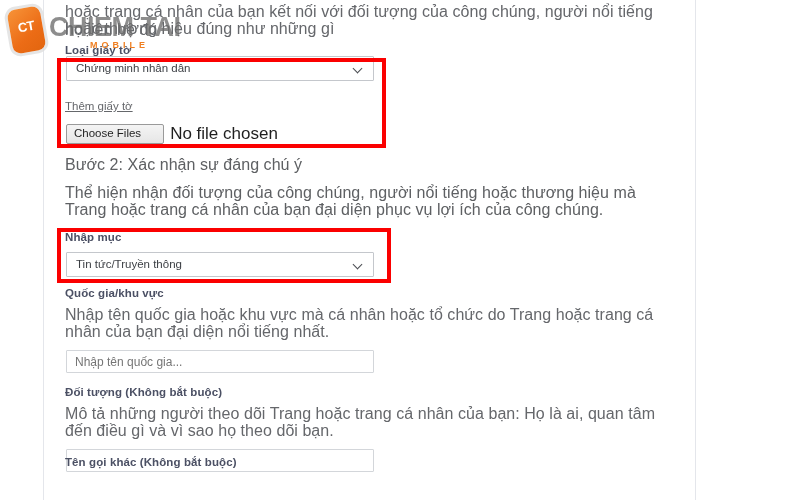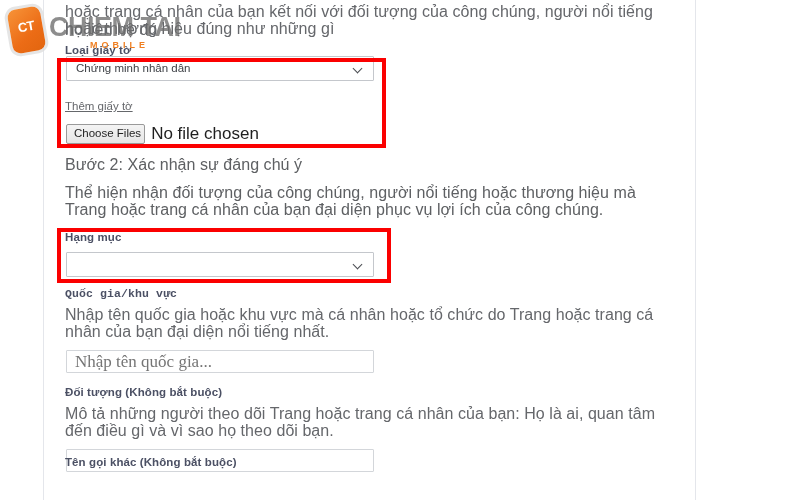--- a/index.html
+++ b/index.html
@@ -106,40 +106,40 @@
     border-bottom: 1.6px solid #4a4d52;
     transform: rotate(45deg);
   }
 
   .text-input {
     width: 308px;
     height: 23px;
     border: 1px solid #d3d6da;
     background: #ffffff;
     box-sizing: border-box;
-    font-size: 17px;
+    font-size: 12px;
     color: #8a8d91;
     padding: 0 8px;
     line-height: 21px;
-    font-family: Liberation Serif, serif;
+    font-family: Liberation Sans, sans-serif;
     border-radius: 1px;
   }
 
   .file-row {
     display: flex;
     align-items: center;
     gap: 6px;
   }
   .file-btn {
     display: inline-block;
     border: 1px solid #9a9a9a;
     background: linear-gradient(#f4f4f4, #e6e6e6);
     color: #1f1f1f;
     font-size: 11.5px;
-    padding: 2px 3px 3px 7px;
+    padding: 2px 22px 3px 7px;
     border-radius: 2px;
     line-height: 13px;
     font-family: "Liberation Sans", "DejaVu Sans", sans-serif;
   }
   .file-status {
     font-size: 17px;
     color: #1f1f1f;
   }
 
   
@@ -234,27 +234,28 @@
 
     <div class="abs file-row" style="left:1px; top:124px;">
       <span class="file-btn">Choose Files</span>
       <span class="file-status">No file chosen</span>
     </div>
 
     <p class="abs para body-dark" style="left:0; top:156px; width:500px;">Bước 2: Xác nhận sự đáng chú ý</p>
 
     <p class="abs para body-dark" style="left:0; top:184px; width:597px;">Thể hiện nhận đối tượng của công chúng, người nổi tiếng hoặc thương hiệu mà Trang hoặc trang cá nhân của bạn đại diện phục vụ lợi ích của công chúng.</p>
 
-    <p class="abs field-label" style="left:0; top:231px;">Hạng mục</p>
+    <p class="abs field-label" style="left:0; top:231px;">Nhập mục</p>
 
     <div class="abs select-box" style="left:1px; top:252px;">
+      <span class="sel-text">Tin tức/Truyền thông</span>
       <span class="chev"></span>
     </div>
 
-    <p class="abs field-label" style="left:0; top:287px;font-family:Liberation Mono, monospace;">Quốc gia/khu vực</p>
+    <p class="abs field-label" style="left:0; top:287px;">Quốc gia/khu vực</p>
 
     <p class="abs para" style="left:0; top:306px; width:597px;">Nhập tên quốc gia hoặc khu vực mà cá nhân hoặc tổ chức do Trang hoặc trang cá nhân của bạn đại diện nổi tiếng nhất.</p>
 
     <input class="abs text-input" type="text" style="left: 1px; top: 350px;" placeholder="Nhập tên quốc gia...">
 
     <p class="abs field-label" style="left:0; top:386px;">Đối tượng (Không bắt buộc)</p>
 
     <p class="abs para" style="left:0; top:405px; width:597px;">Mô tả những người theo dõi Trang hoặc trang cá nhân của bạn: Họ là ai, quan tâm đến điều gì và vì sao họ theo dõi bạn.</p>
 
     <input class="abs text-input" type="text" style="left: 1px; top: 449px;" placeholder="">

